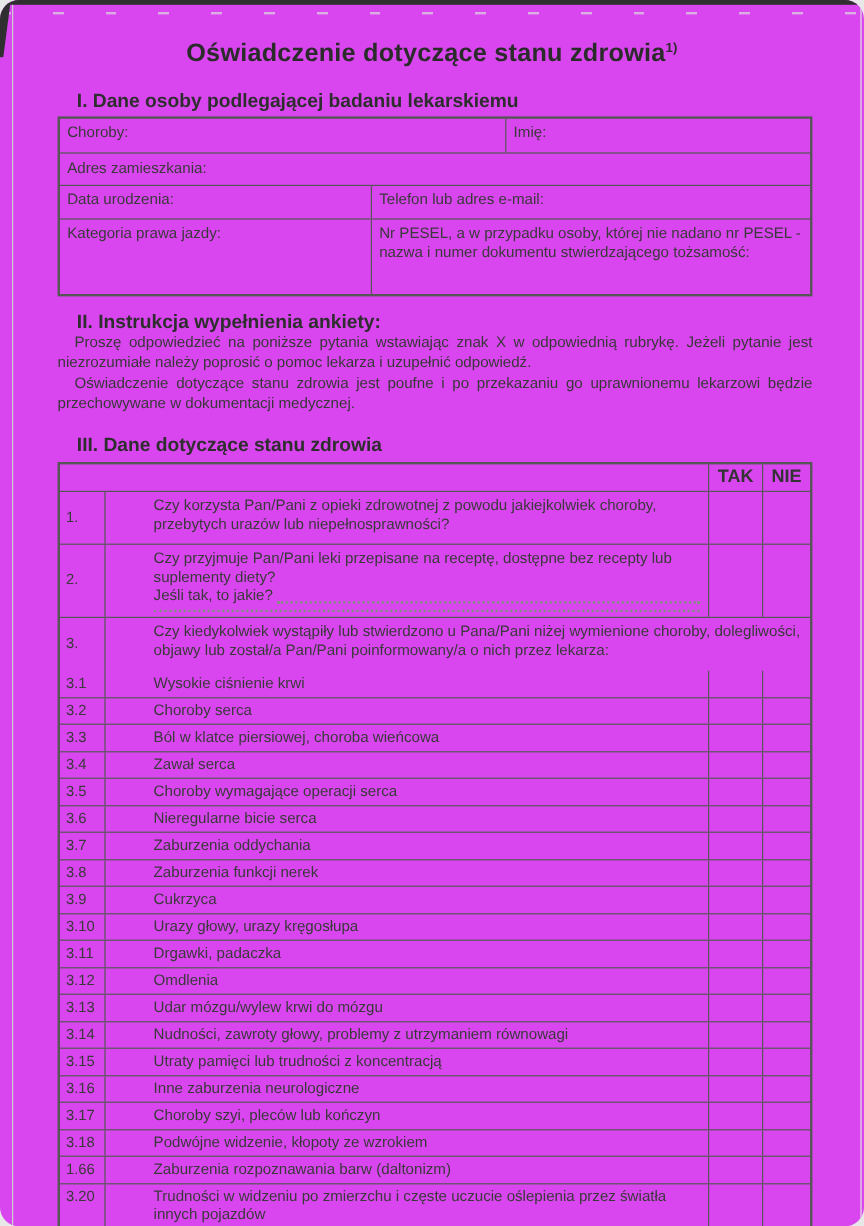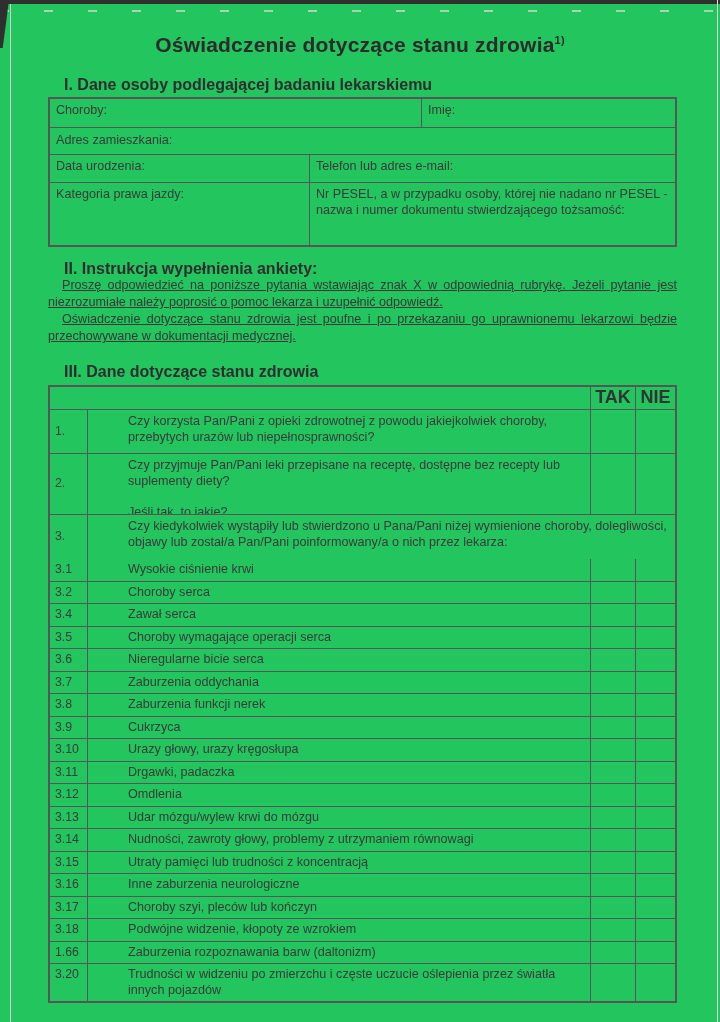--- a/index.html
+++ b/index.html
@@ -1,38 +1,39 @@
 <!DOCTYPE html>
 <html lang="pl"><head>
 <meta charset="utf-8">
 <style>
   html,body{margin:0;padding:0;background:#e8e8e8;}
   .page{
-    position:relative;width:720px;height:1022px;background:#22c55e;
+    position:relative;width:720px;height:1022px;background:#d946ef;
     font-family:"Liberation Sans",sans-serif;color:#333;overflow:hidden;
     margin:0 auto;
+    border-radius:16px;
   }
   
   .top-edge{position:absolute;top:0;left:0;width:720px;height:4px;background:#2f2f2f;}
   .scan-dashes{position:absolute;top:10px;left:0;width:720px;height:2px;
     background:repeating-linear-gradient(90deg,#dcdcdc 0 9px,transparent 9px 44px);opacity:.7;}
   .left-wedge{position:absolute;top:0;left:0;width:9px;height:48px;background:#2f2f2f;
     clip-path:polygon(0 0,100% 0,30% 100%,0 100%);}
   .left-line{position:absolute;top:4px;left:10px;width:1px;height:1018px;background:#cfcfcf;}
   .right-line{position:absolute;top:0;right:2px;width:1px;height:100%;background:#e3e3e3;}
 
   .title{position:absolute;top:33px;left:0;width:720px;text-align:center;
     font-size:21px;font-weight:bold;color:#2b2b2b;letter-spacing:.2px;}
   .title sup{font-size:11px;vertical-align:super;line-height:0;}
 
   .sec-heading{position:absolute;left:64px;font-size:16px;font-weight:bold;color:#2e2e2e;}
   .sh1{top:76px;} .sh2{top:260px;} .sh3{top:363px;}
 
   .paras{position:absolute;left:48px;top:277px;width:629px;font-size:12.6px;
-    line-height:17px;text-align:justify;color:#383838;text-decoration:underline;}
+    line-height:17px;text-align:justify;color:#383838;}
   .paras p{margin:0;text-indent:14px;}
 
   
   .tbl{position:absolute;left:48px;width:629px;border:2px solid #565656;box-sizing:border-box;}
   .tbl1{top:97px;}
   .tbl3{top:385px;}
   .trow{display:flex;box-sizing:border-box;border-top:1px solid #565656;}
   .trow:first-child{border-top:none;}
   .cell{box-sizing:border-box;padding:4px 6px;font-size:12.6px;line-height:15.5px;
     color:#3a3a3a;overflow:hidden;}
@@ -41,23 +42,23 @@
   
   .r-h28{height:28px;} .r-h27{height:27px;align-items:center;} .r-h63{height:63px;}
   .c-w371{width:371px;} .c-w259{width:259px;} .c-grow{flex:1;}
 
   
   .r-head{height:22px;} .r-q1{height:44px;} .r-q2{height:61px;} .r-q3{height:45px;}
   .c-num{width:37px;padding:4px 2px 4px 5px;font-size:12.3px;}
   .c-num.mid{display:flex;align-items:center;}
   .c-tak{width:45px;} .c-nie{width:40px;}
   .c-head{display:flex;align-items:center;justify-content:center;
-    font-size:18px;font-weight:600;color:#333;padding:0;}
+    font-size:15px;font-weight:600;color:#333;padding:0;}
   .c-q{flex:1;display:flex;flex-direction:column;justify-content:flex-start;padding-left:40px;}
-  .qline{display:flex;align-items:flex-end;margin-top:16px;}
+  .qline{display:flex;align-items:flex-end;}
   .dot-fill{flex:1;border-bottom:2px dotted #8a8a8a;height:11px;margin:0 1px 2px 4px;}
   .dot-full{border-bottom:2px dotted #8a8a8a;height:11px;margin:2px 1px 0 0;}
   .sub .c-q{justify-content:center;}
   .sub{min-height:21.7px;}
   .sub .cell{padding-top:3px;padding-bottom:3px;}
 </style>
 </head>
 <body>
 
 <div class="page">
@@ -155,20 +156,26 @@
           <div class="cell c-tak"></div>
           <div class="cell c-nie"></div>
         </div>
         <div class="trow sub">
           <div class="cell c-num">3.2</div>
           <div class="cell c-q">Choroby serca</div>
           <div class="cell c-tak"></div>
           <div class="cell c-nie"></div>
         </div>
         <div class="trow sub">
+          <div class="cell c-num">3.3</div>
+          <div class="cell c-q">Ból w klatce piersiowej, choroba wieńcowa</div>
+          <div class="cell c-tak"></div>
+          <div class="cell c-nie"></div>
+        </div>
+        <div class="trow sub">
           <div class="cell c-num">3.4</div>
           <div class="cell c-q">Zawał serca</div>
           <div class="cell c-tak"></div>
           <div class="cell c-nie"></div>
         </div>
         <div class="trow sub">
           <div class="cell c-num">3.5</div>
           <div class="cell c-q">Choroby wymagające operacji serca</div>
           <div class="cell c-tak"></div>
           <div class="cell c-nie"></div>

